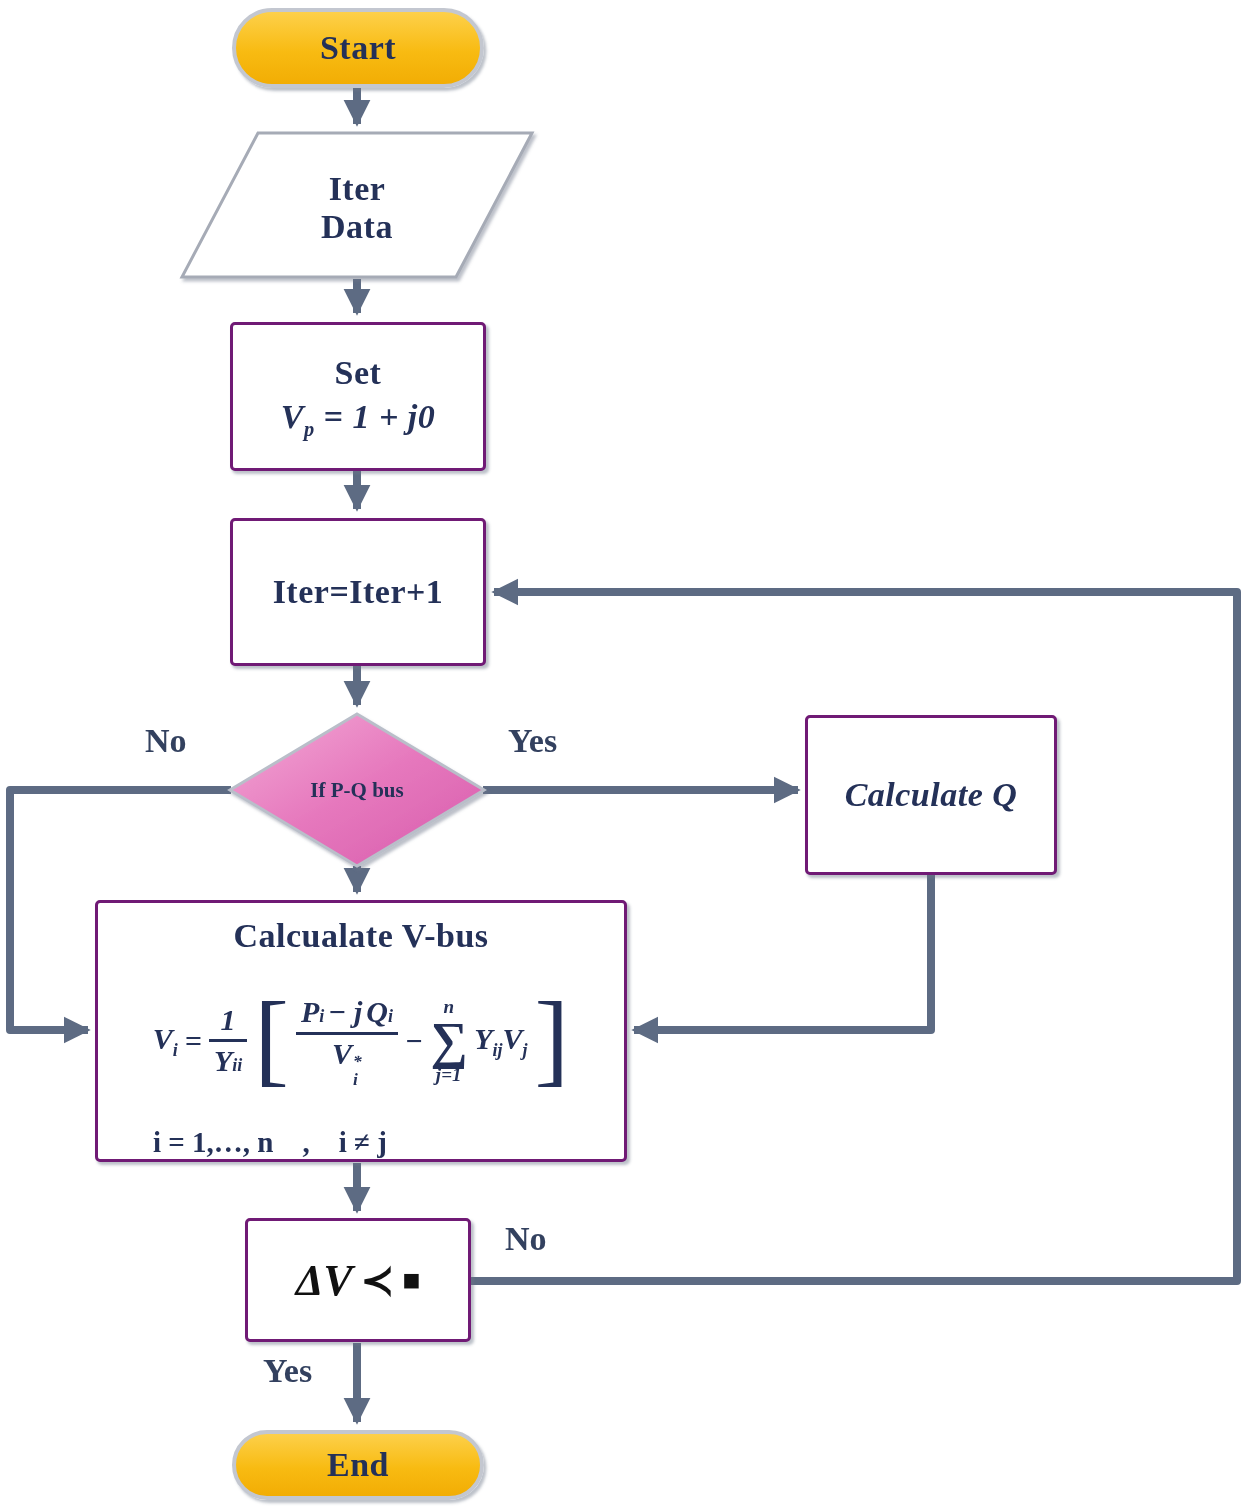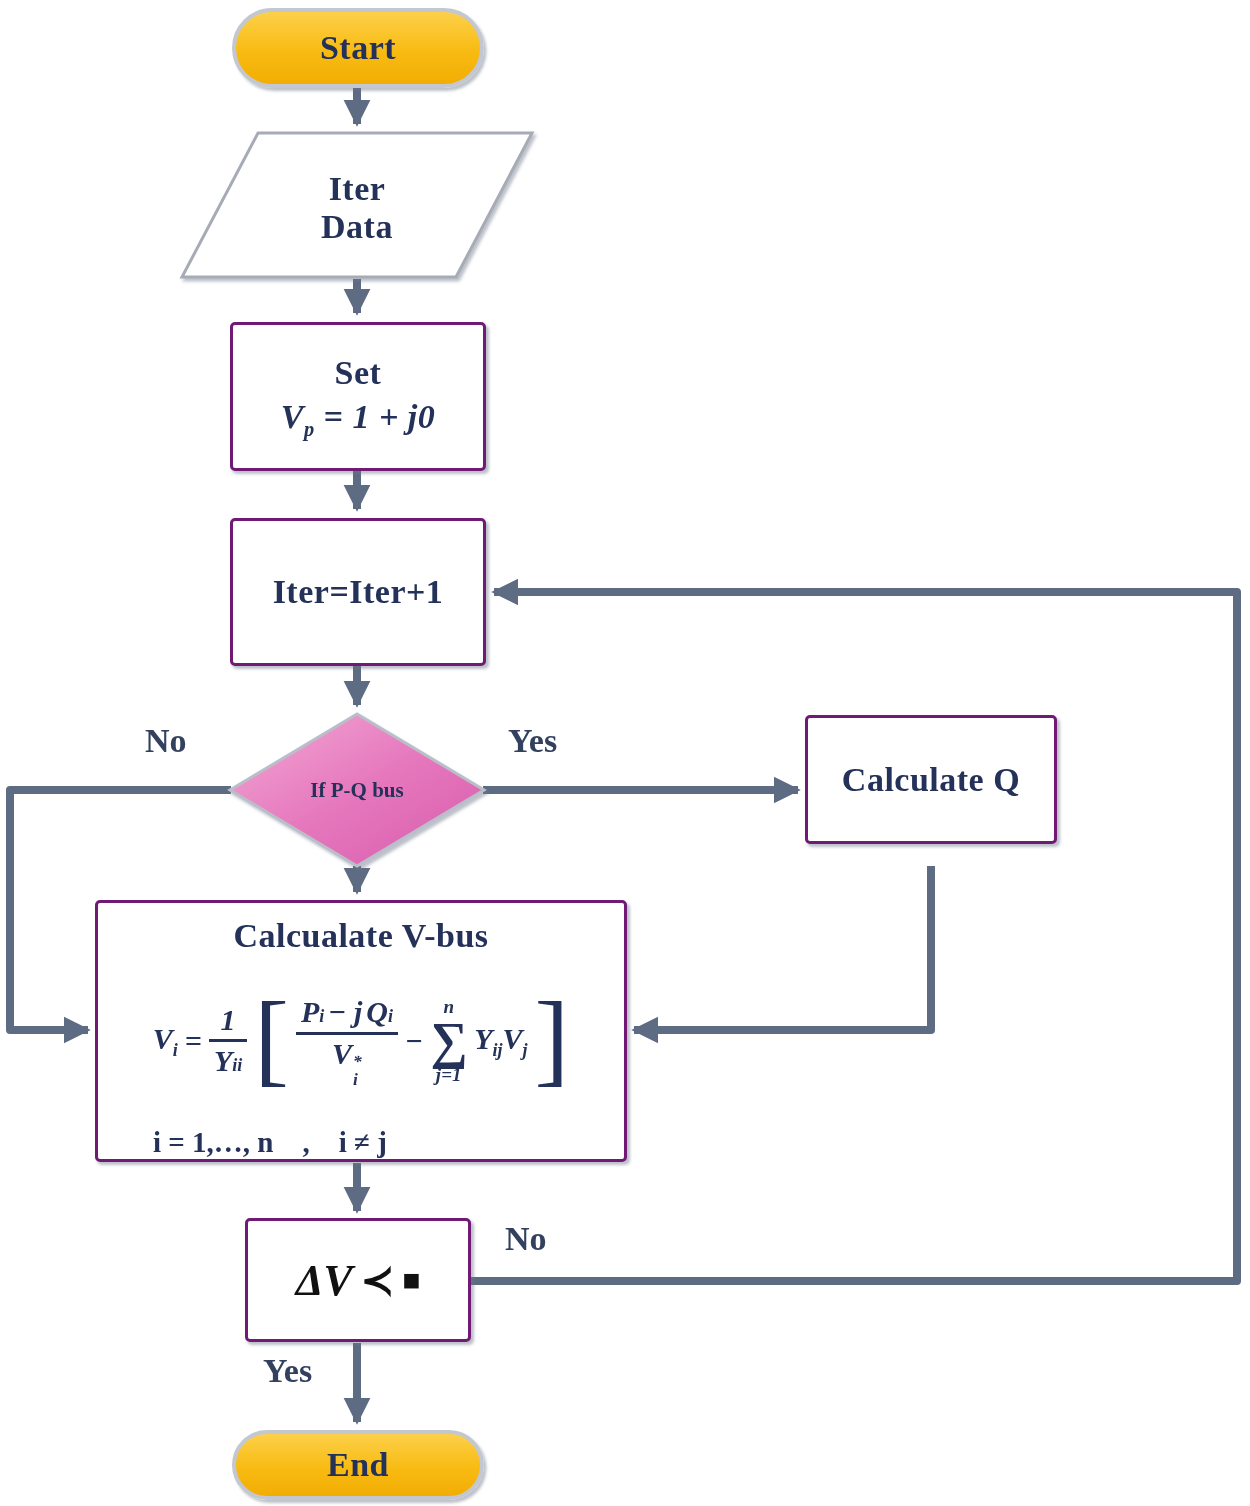--- a/index.html
+++ b/index.html
@@ -164,21 +164,21 @@
 
   <div class="node textonly" style="left:232px; top:766px; width:250px; height:48px;">
     <span class="label-sm">If P-Q bus</span>
   </div>
 
   <div class="edge-label" style="left:145px; top:722px;">No</div>
   <div class="edge-label" style="left:508px; top:722px;">Yes</div>
   <div class="edge-label" style="left:505px; top:1220px;">No</div>
   <div class="edge-label" style="left:263px; top:1352px;">Yes</div>
 
-  <div class="node rect" style="left:805px; top:715px; width:252px; height:129px;">
+  <div class="node rect" style="left:805px; top:715px; width:252px; height:160px;font-style:italic;">
     <span class="label">Calculate Q</span>
   </div>
 
   <div class="node rect" style="left:95px; top:900px; width:532px; height:262px; justify-content:space-between; padding-top:14px;">
     <span class="label">Calcualate V-bus</span>
 
     <div class="formula-row" style="margin-top:10px;">
       <span><span>V</span><sub>i</sub></span>
       <span>=</span>
 

